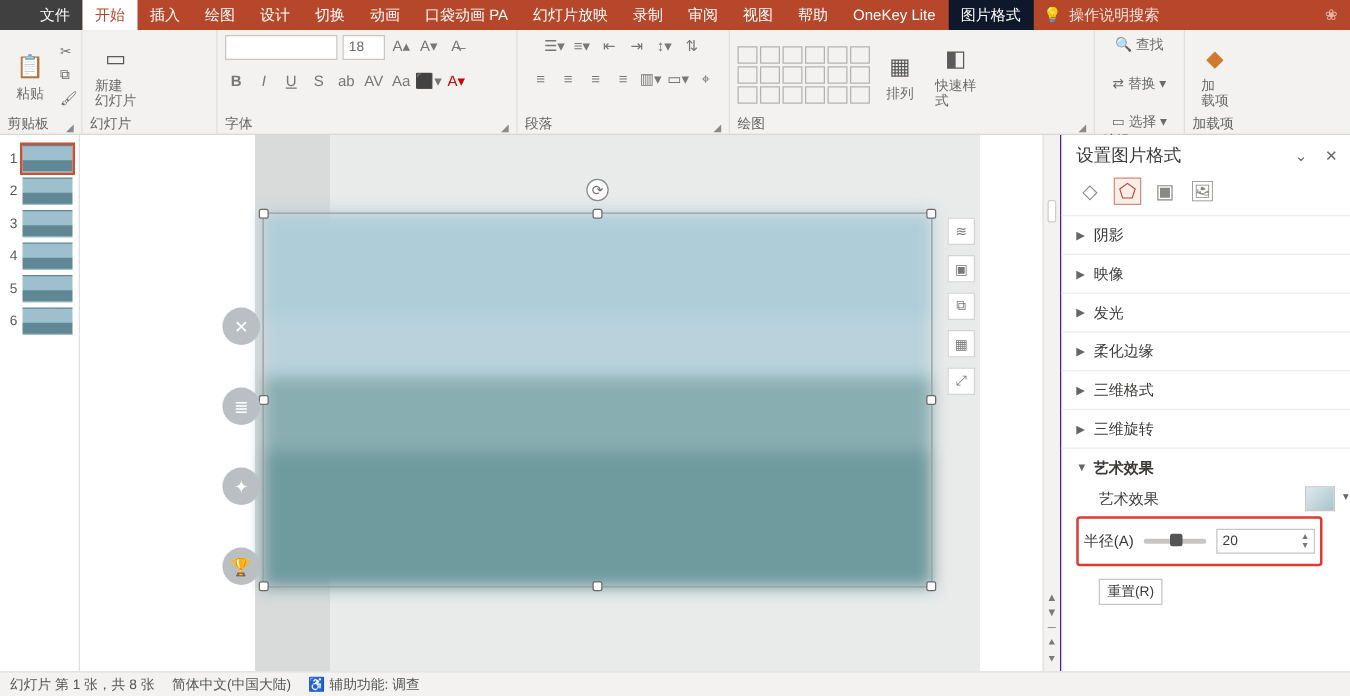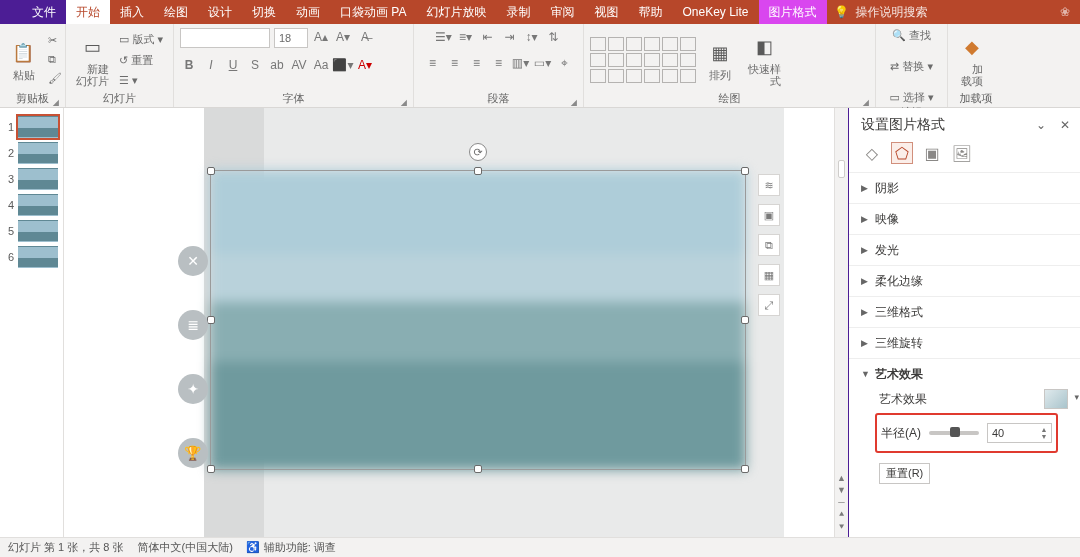--- a/index.html
+++ b/index.html
@@ -1,38 +1,38 @@
 <!DOCTYPE html>
 <html><head>
 <meta charset="utf-8">
 <style>
 * { margin: 0; padding: 0; box-sizing: border-box; font-family: "Microsoft YaHei", sans-serif; -webkit-user-select: none; user-select: none; }
 html, body { width: 1080px; height: 557px; overflow: hidden; background: #fff; }
 
 
 .titlebar { height: 24px; background: #b7472a; display: flex; align-items: stretch; color: #fff; font-size: 12px; }
 .titlebar .tab { padding: 0 10px; display: flex; align-items: center; cursor: pointer; }
-.titlebar .tab.file { background: #4c1d95; padding-left: 32px; }
+.titlebar .tab.file { background: #404040; padding-left: 32px; }
 .titlebar .tab.active { background: #fff; color: #b7472a; }
-.titlebar .tab.ctx { background: #d946ef; font-family: Liberation Mono, monospace; }
+.titlebar .tab.ctx { background: #0f172a; font-family: Liberation Mono, monospace; }
 .titlebar .spacer { flex: 1; display:flex; align-items:center; }
 .titlebar .bulb { margin-left: 8px; opacity:.9; }
 .titlebar .op-search { margin-left: 6px; opacity:.85; }
 .titlebar .deco { width: 120px; display:flex; align-items:center; justify-content:flex-end; padding-right:10px; opacity:.6; }
 
 
 .ribbon { height: 84px; background: #f3f2f1; border-bottom: 1px solid #d9d7d5; display: flex; font-size: 11px; color: #6b6b6b; }
 .ribbon .grp { border-right: 1px solid #e1dfdd; display: flex; flex-direction: column; justify-content: space-between; padding: 4px 6px 0 6px; }
 .ribbon .grp .body { flex:1; display:flex; align-items:center; gap:6px; }
-.ribbon .grp .label { height: 16px; text-align: center; font-size: 11px; color: #646464; position: relative; }
+.ribbon .grp .label { height: 16px; text-align: left; font-size: 11px; color: #646464; position: relative; }
 .ribbon .grp .label .launcher { position:absolute; right:0; bottom:0; font-size:8px; color:#8a8a8a; }
 
 .bigbtn { display:flex; flex-direction:column; align-items:center; gap:2px; padding:2px 4px; }
 .bigbtn .ic { width:28px; height:28px; display:flex; align-items:center; justify-content:center; font-size:18px; color:#5a5a5a; }
-.bigbtn .txt { font-size:11px; text-align:right; line-height:12px; }
+.bigbtn .txt { font-size:11px; text-align:left; line-height:12px; }
 
 .fontbox, .sizebox { border:1px solid #c8c6c4; background:#fff; height:20px; display:flex; align-items:center; padding:0 4px; font-size:11px; }
 .fontbox { width:90px; } .sizebox { width:34px; }
 .rowbtns { display:flex; gap:4px; }
 .rowbtns .b { width:18px; height:18px; display:flex; align-items:center; justify-content:center; color:#777; font-size:12px; }
 .col { display:flex; flex-direction:column; gap:6px; }
 
 .shape-gallery { display:grid; grid-template-columns: repeat(6, 16px); grid-auto-rows:14px; gap:2px; }
 .shape-gallery .s { border:1px solid #b5b3b1; }
 
@@ -78,21 +78,21 @@
 .pane .sect { padding:4px 12px; font-size:12px; color:#3b3a39; border-top:1px solid #eee; }
 .pane .sect .row { display:flex; align-items:center; gap:6px; height:22px; cursor:pointer; }
 .pane .sect .caret { font-size:9px; color:#666; width:8px; }
 .pane .sub { padding-left:18px; display:flex; align-items:center; gap:8px; height:28px; }
 .pane .presets { margin:4px 0 4px 18px; width:24px; height:20px; border:1px solid #c8c6c4; background:linear-gradient(135deg,#dfe9ec,#a9c4cc); position:relative; }
 .pane .presets::after { content:"▾"; position:absolute; right:-12px; top:2px; font-size:9px; color:#666; }
 .pane .slider { flex:0 0 50px; height:4px; background:#c8c6c4; position:relative; border-radius:2px; }
 .pane .slider::after { content:""; position:absolute; left:42%; top:-4px; width:10px; height:10px; background:#555; border-radius:2px; }
 .pane .spin { flex:1; height:20px; border:1px solid #c8c6c4; display:flex; align-items:center; padding:0 4px; font-size:11px; background:#fff; position:relative; }
 .pane .spin .ar { position:absolute; right:2px; top:0; bottom:0; width:10px; display:flex; flex-direction:column; justify-content:center; font-size:7px; color:#777; line-height:7px; text-align:center; }
-.pane .callout { margin:0 10px 6px 14px; border:2px solid #e03a2f; border-radius:3px; padding:4px 4px; }
+.pane .callout { margin:0 10px 6px 0; border:2px solid #e03a2f; border-radius:3px; padding:4px 4px; }
 .pane .reset { margin:4px 0 0 18px; padding:2px 6px; border:1px solid #c8c6c4; background:#fff; font-size:11px; display:inline-block; }
 
 
 .status { position:absolute; left:0; right:0; bottom:0; height:20px; background:#f3f2f1; border-top:1px solid #e1dfdd; display:flex; align-items:center; font-size:11px; color:#555; padding:0 8px; gap:14px; }
 .status .r { margin-left:auto; display:flex; align-items:center; gap:10px; }
 .status .viewbtn { width:20px; height:14px; border:1px solid #c8c6c4; background:#fff; }
 .status .viewbtn.active { background:#d9d7d5; }
 .status .zoom-track { width:90px; height:4px; background:#c8c6c4; position:relative; }
 .status .zoom-track::before { content:""; position:absolute; left:50%; top:-4px; width:2px; height:12px; background:#999; }
 .status .zoom-track::after { content:""; position:absolute; left:50%; top:-3px; width:8px; height:8px; margin-left:-4px; background:#555; }
@@ -140,25 +140,20 @@
     <div class="label"><span>剪贴板</span><span class="launcher">◢</span></div>
   </div>
 
   <div class="grp" style="width:108px">
     <div class="body">
       <div class="bigbtn">
         <div class="ic">▭</div>
         <div class="txt" style="white-space:pre">新建
 幻灯片</div>
       </div>
-      <div class="col" style="font-size:11px">
-        <span>▭ <span>版式</span> ▾</span>
-        <span>↺ <span>重置</span></span>
-        <span>☰ ▾</span>
-      </div>
     </div>
     <div class="label"><span>幻灯片</span></div>
   </div>
 
   <div class="grp" style="width:240px">
     <div class="body col" style="gap:8px; align-items:flex-start">
       <div class="rowbtns">
         <div class="fontbox"></div>
         <div class="sizebox">18</div>
         <div class="b">A▴</div>
@@ -398,21 +393,21 @@
       <div class="sub">
         <span>艺术效果</span>
         <div style="flex:1"></div>
         <div class="presets"></div>
       </div>
       <div class="callout">
         <div class="sub" style="padding-left:0">
           <span>半径(A)</span>
           <div class="slider"></div>
           <div class="spin">
-            <span>40</span>
+            <span>20</span>
             <div class="ar">
                 <span>▲</span>
                 <span>▼</span>
               </div>
           </div>
         </div>
       </div>
       <div class="reset">重置(R)</div>
     </div>
   </div>

